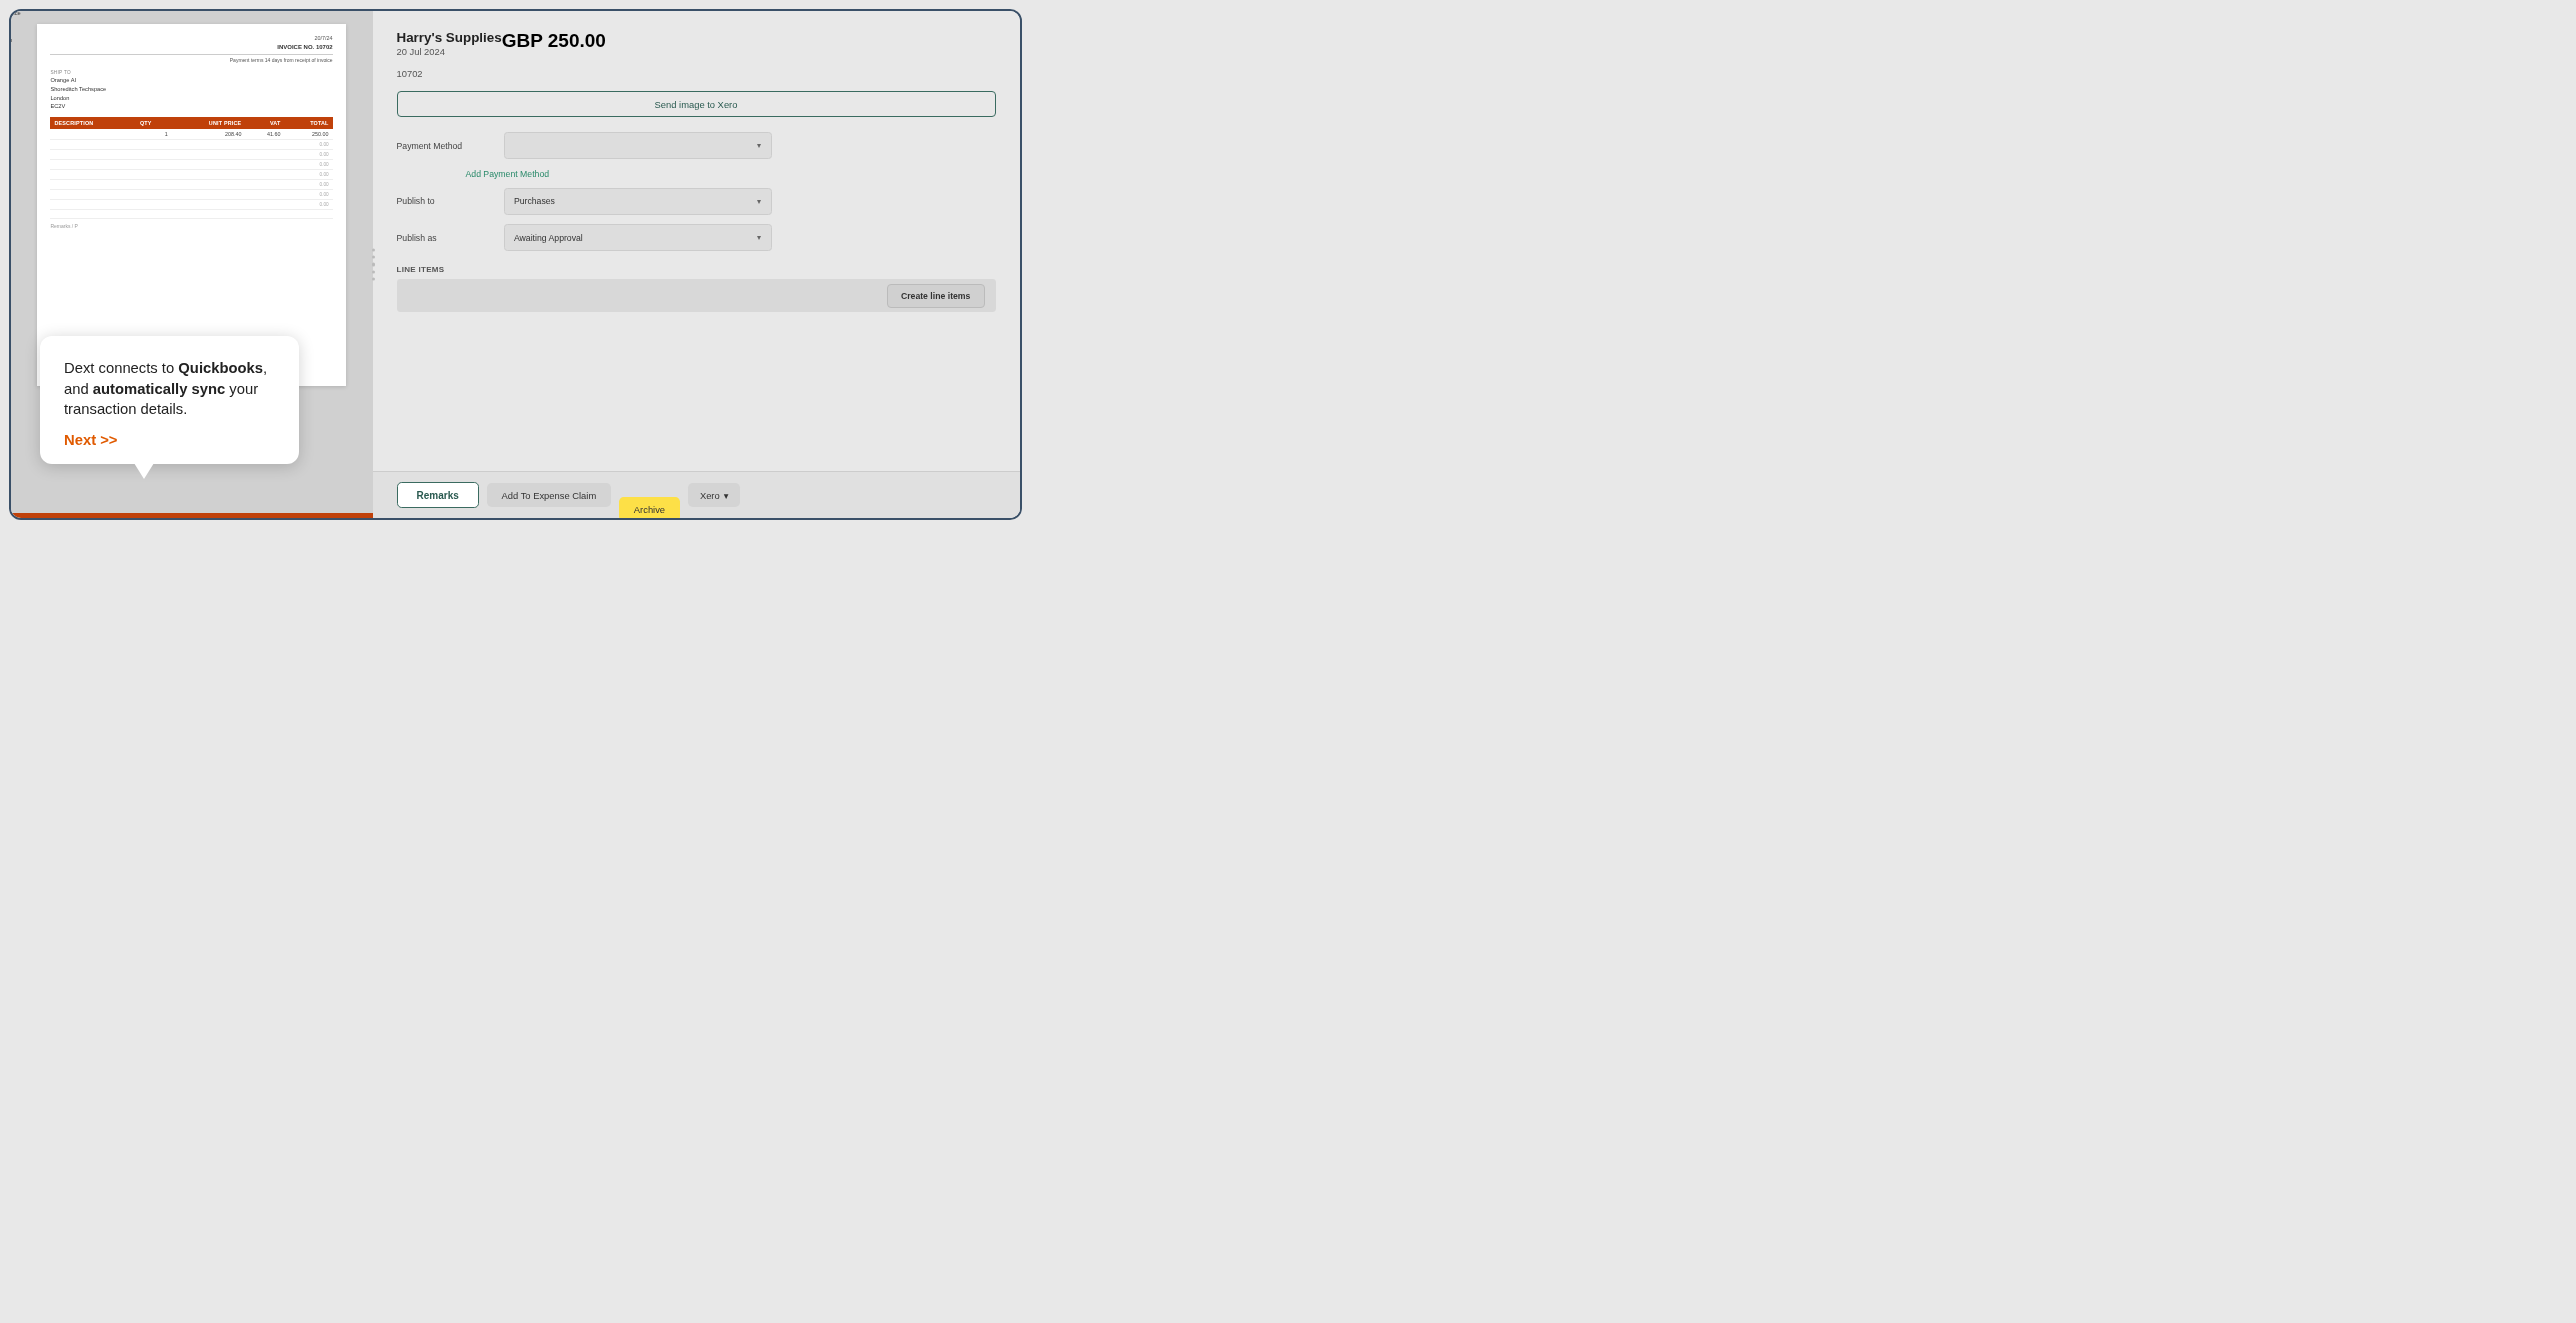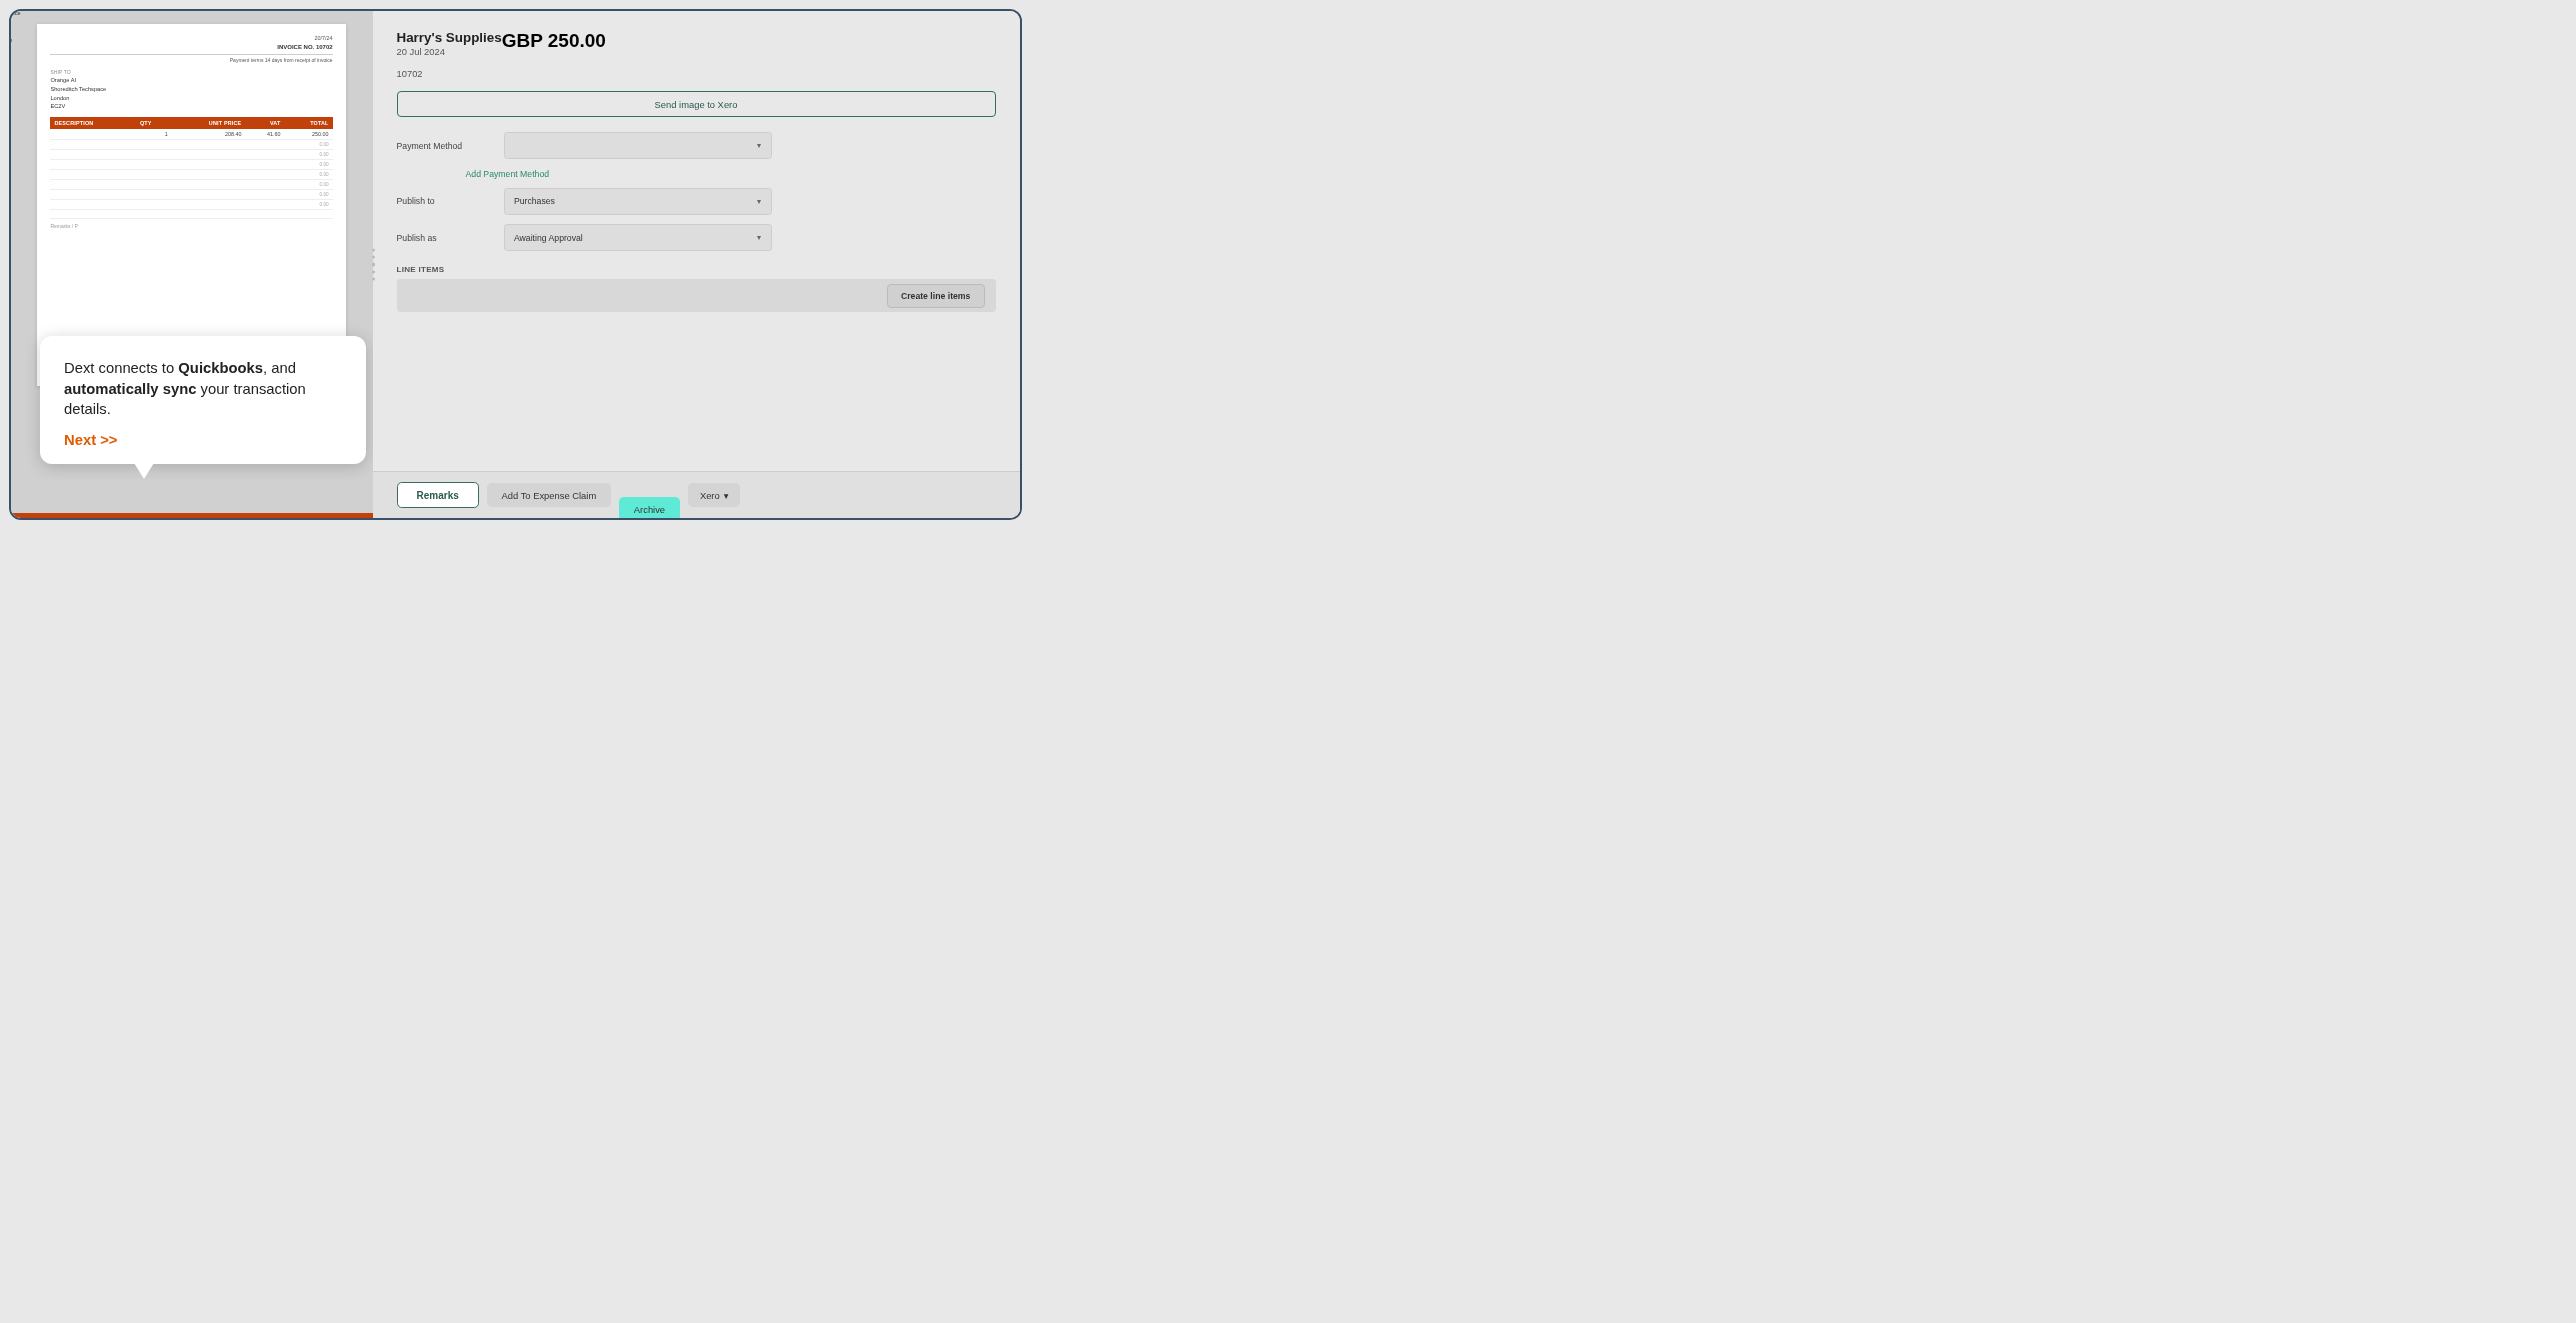--- a/index.html
+++ b/index.html
@@ -300,21 +300,21 @@
       background: #d4d4d4;
       font-size: 9.4px;
       font-weight: 500;
       color: #333;
       cursor: pointer;
     }
     .btn-archive {
       padding: 6.7px 14.8px;
       border: none;
       border-radius: 4.7px;
-      background: #5eead4;
+      background: #fde047;
       font-size: 9.4px;
       font-weight: 500;
       color: #333;
       cursor: pointer;
       margin-top: 28px;
     }
     .btn-more {
       padding: 6.7px 12px;
       border: none;
       border-radius: 4.7px;
@@ -326,21 +326,21 @@
       display: flex;
       align-items: center;
       gap: 4px;
     }
 
     
     .callout {
       position: absolute;
       left: 29.5px;
       bottom: 54px;
-      width: 326px;
+      width: 259px;
       background: #fff;
       border-radius: 12px;
       padding: 21.5px 24px 16px 24px;
       box-shadow: 0 2.7px 16px rgba(0,0,0,0.18);
       z-index: 20;
     }
     .callout::after {
       content: '';
       position: absolute;
       bottom: -14.8px;

